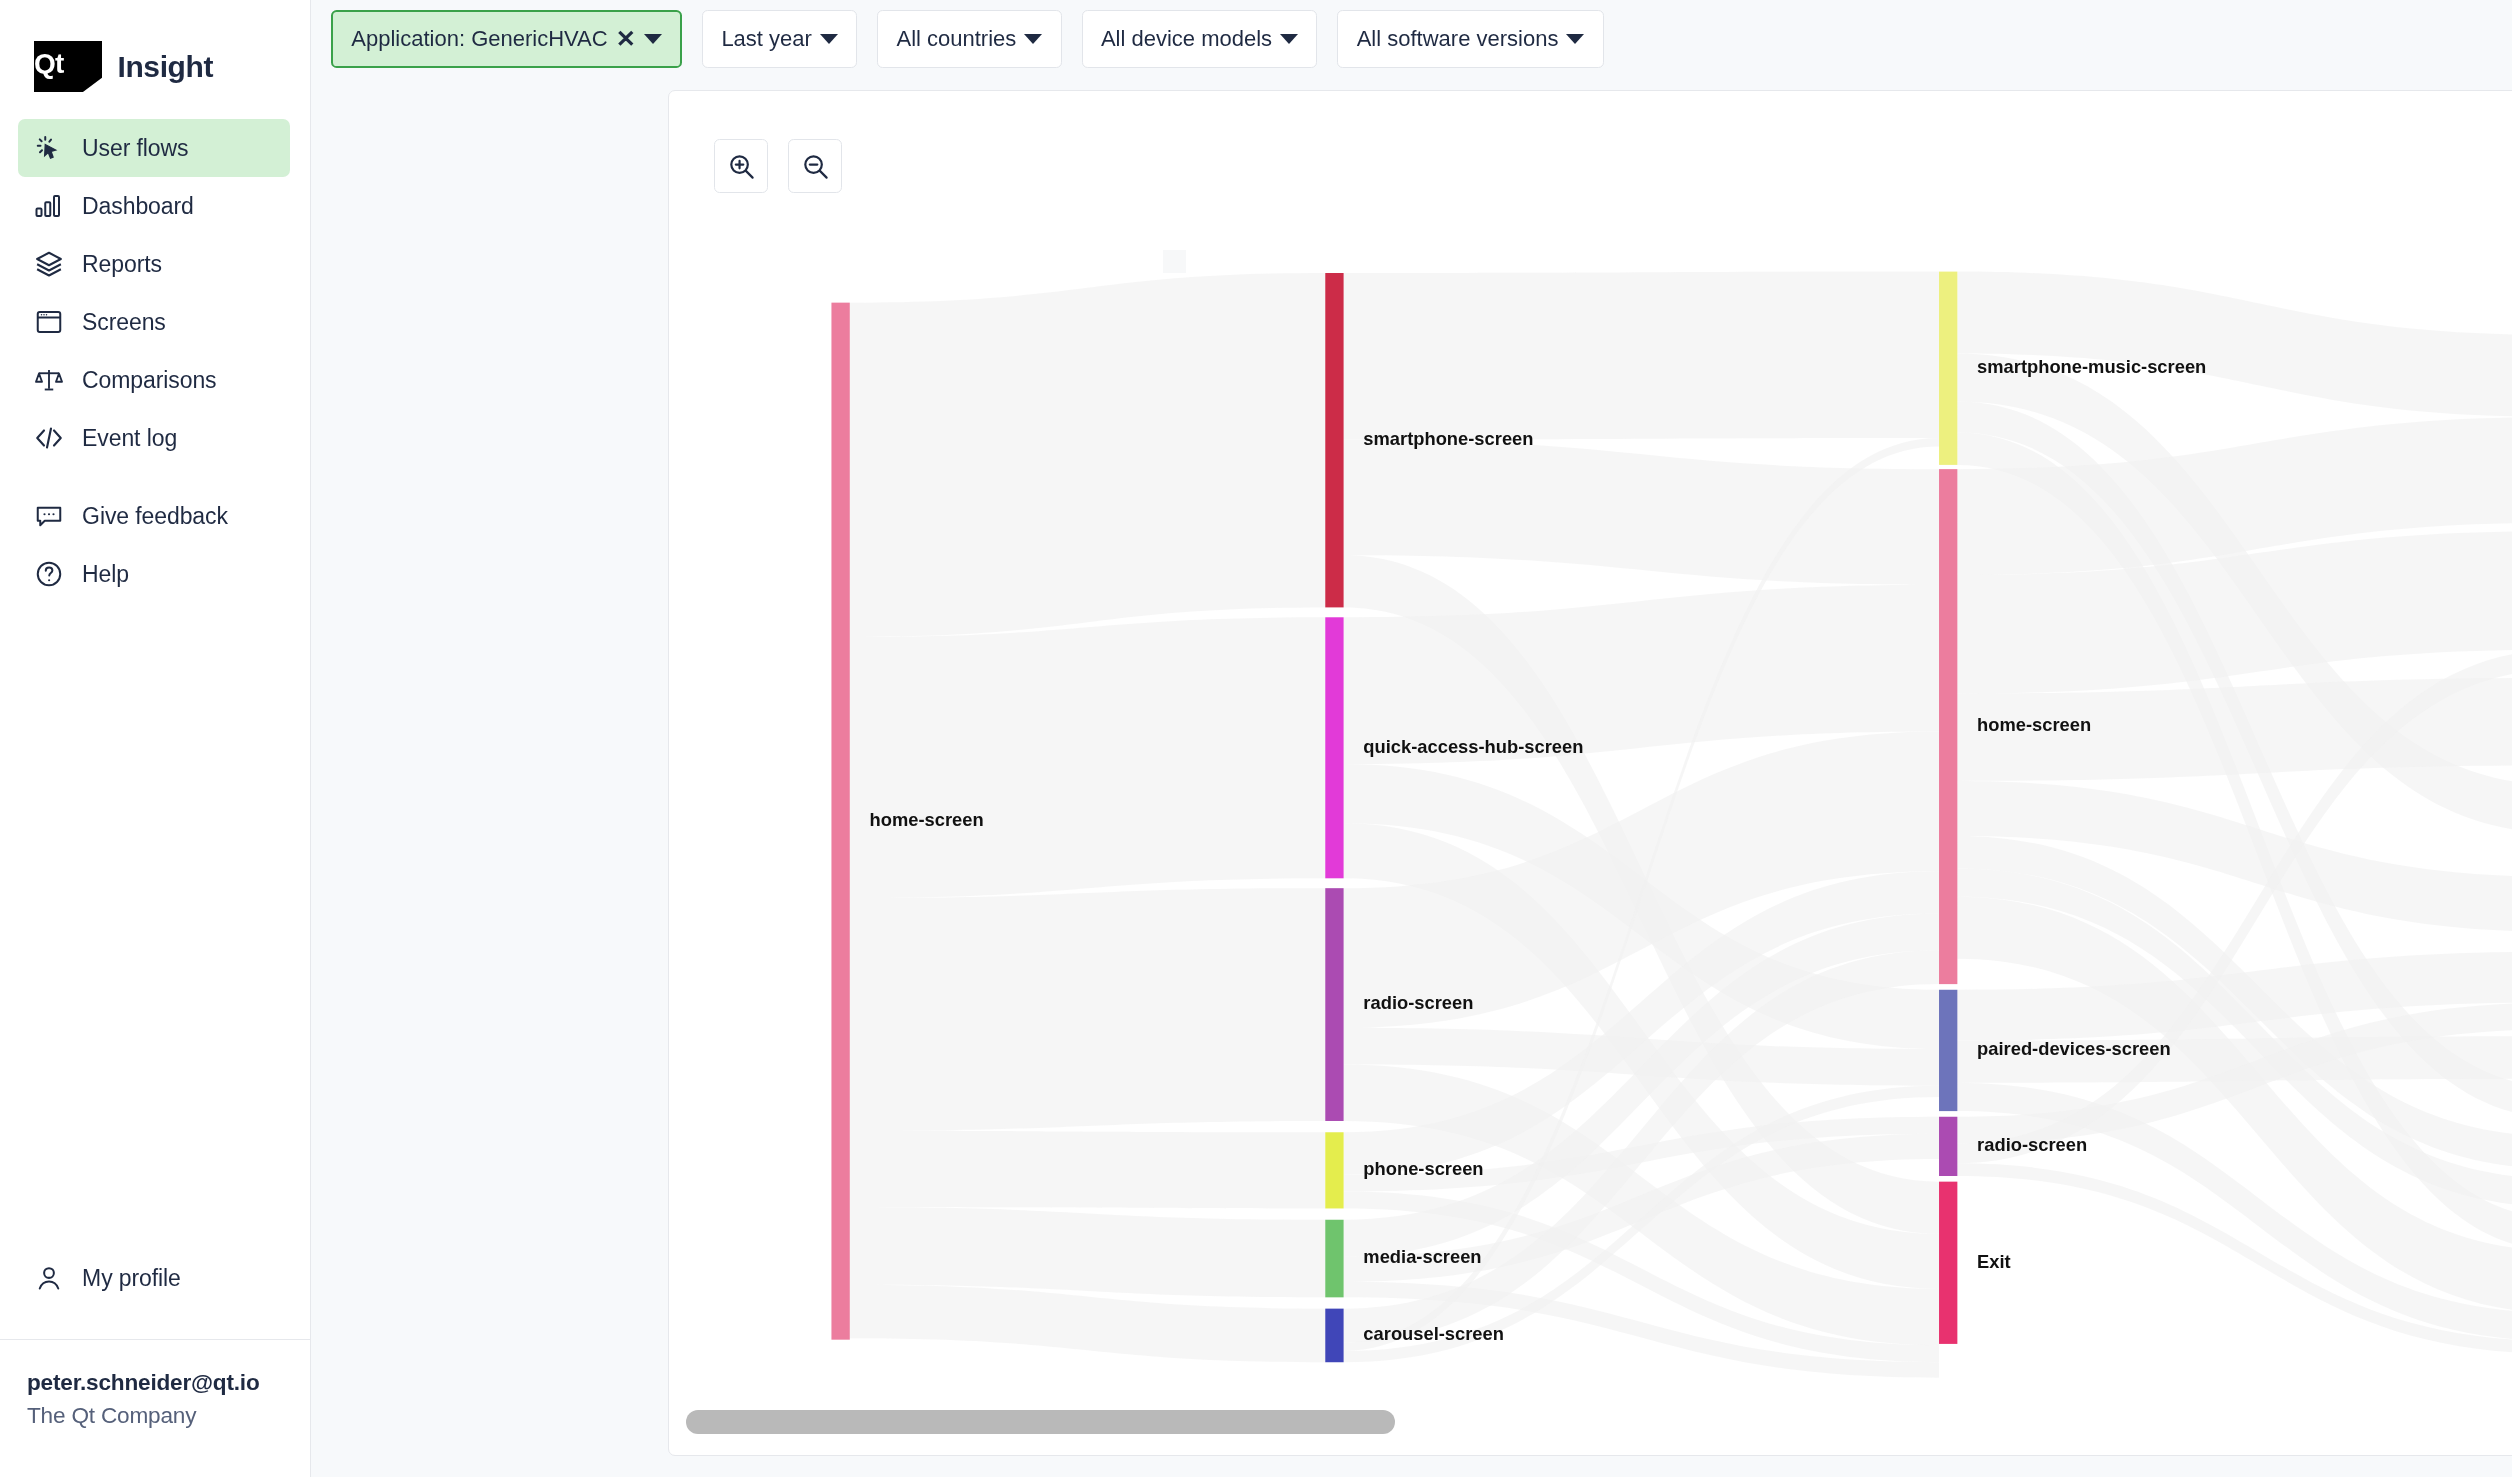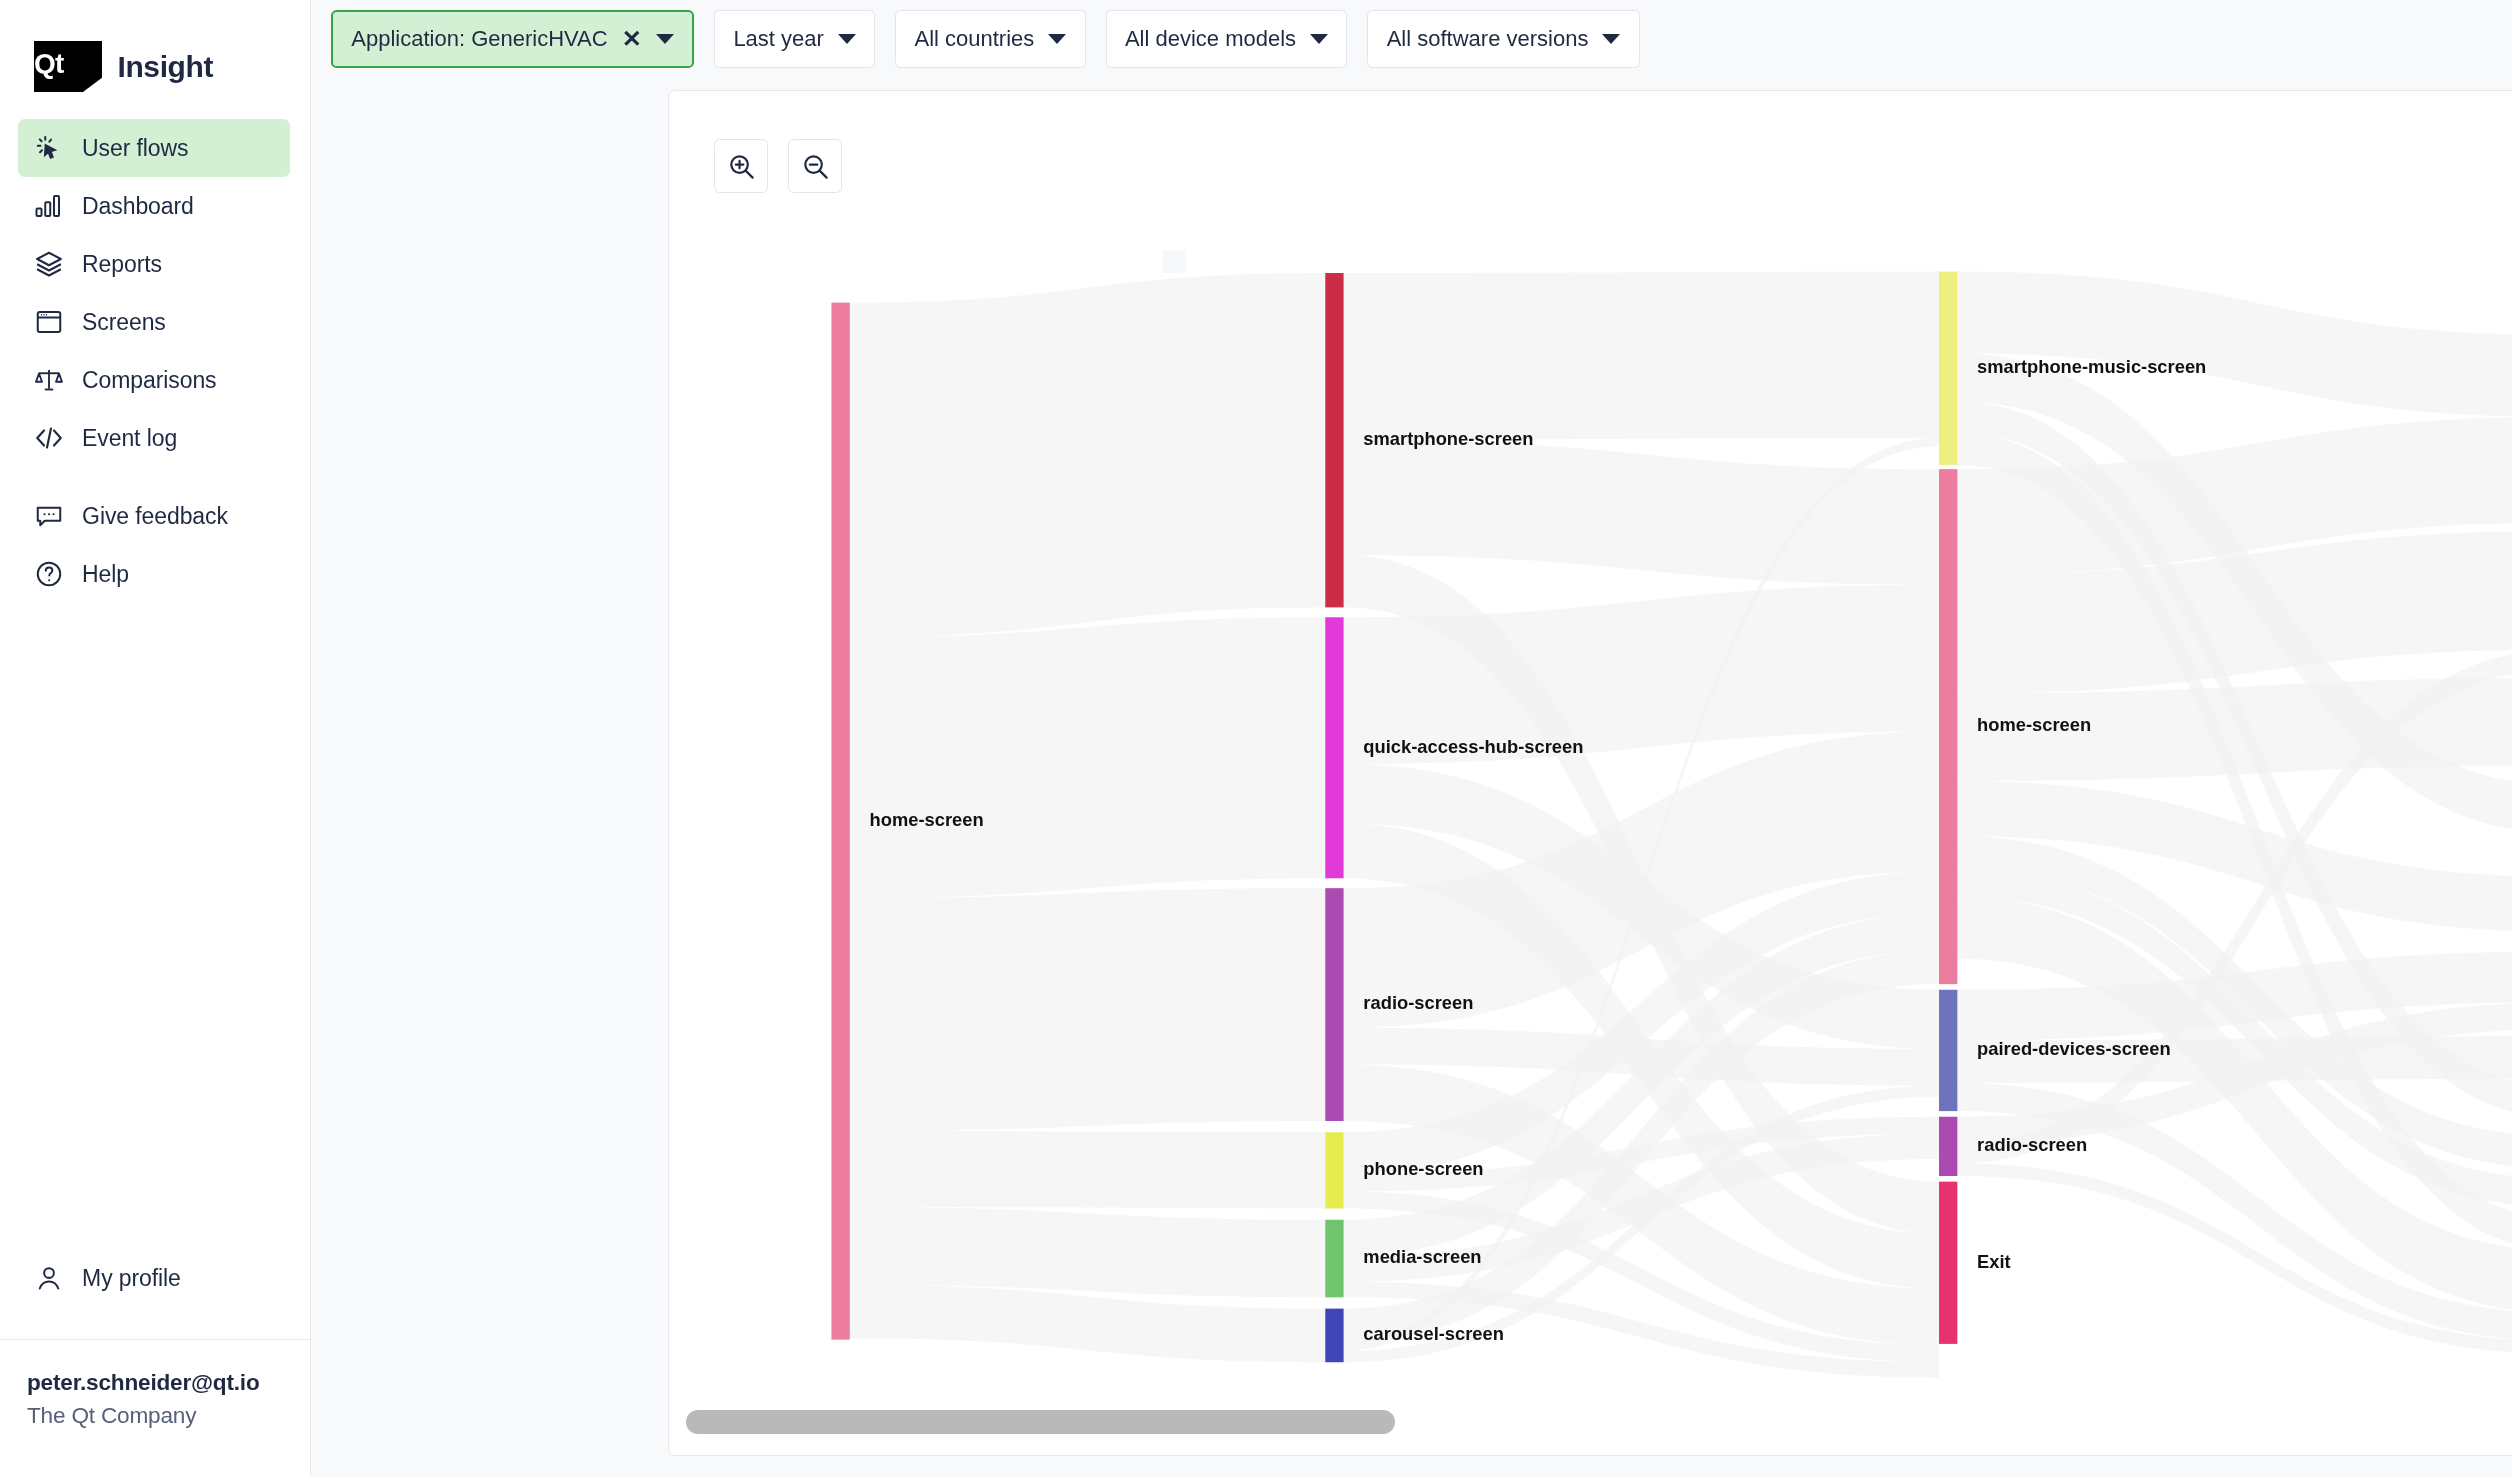--- a/index.html
+++ b/index.html
@@ -72,21 +72,21 @@
   .user-box { margin: 30px 0 0 27px; }
   .user-mail { font-size: 22.6px; font-weight: 600; color: #1f2a42; letter-spacing: -0.2px;}
   .user-org { font-size: 22.6px; color: #55607a; margin-top: 7px; letter-spacing: -0.2px;}
   .sb-bottom-pad { height: 49px; }
 
   
   .main { flex: 1 1 auto; background: #f7f9fb; height: 1478px; position: relative; overflow: hidden;}
   .filterbar { display: flex; align-items: center; gap: 20px; padding: 10px 0 10px 20px; height: 78px;}
   .chip {
     height: 58px; background: #fff; border: 1.4px solid #e2e5ea; border-radius: 5.6px;
-    display: flex; align-items: center; gap: 14px; padding: 0 18.3px; cursor: pointer;
+    display: flex; align-items: center; gap: 8px; padding: 0 18.3px; cursor: pointer;
     font-size: 22px; color: #1f2a42; white-space: nowrap;
   }
   .chip.selected { background: #d3f0d5; border: 2.1px solid #3aa14a; }
   .chip .x { font-size: 24px; font-weight: 700; color: #1f2a42; line-height: 1; }
   .chev { width: 0; height: 0; border-left: 9.2px solid transparent; border-right: 9.2px solid transparent; border-top: 10.6px solid #1f2a42; }
 
   .panel {
     position: absolute; left: 357px; top: 90px;
     width: 2121px; height: 1366px;
     background: #ffffff; border: 1.4px solid #e6e8ec; border-radius: 7px;

